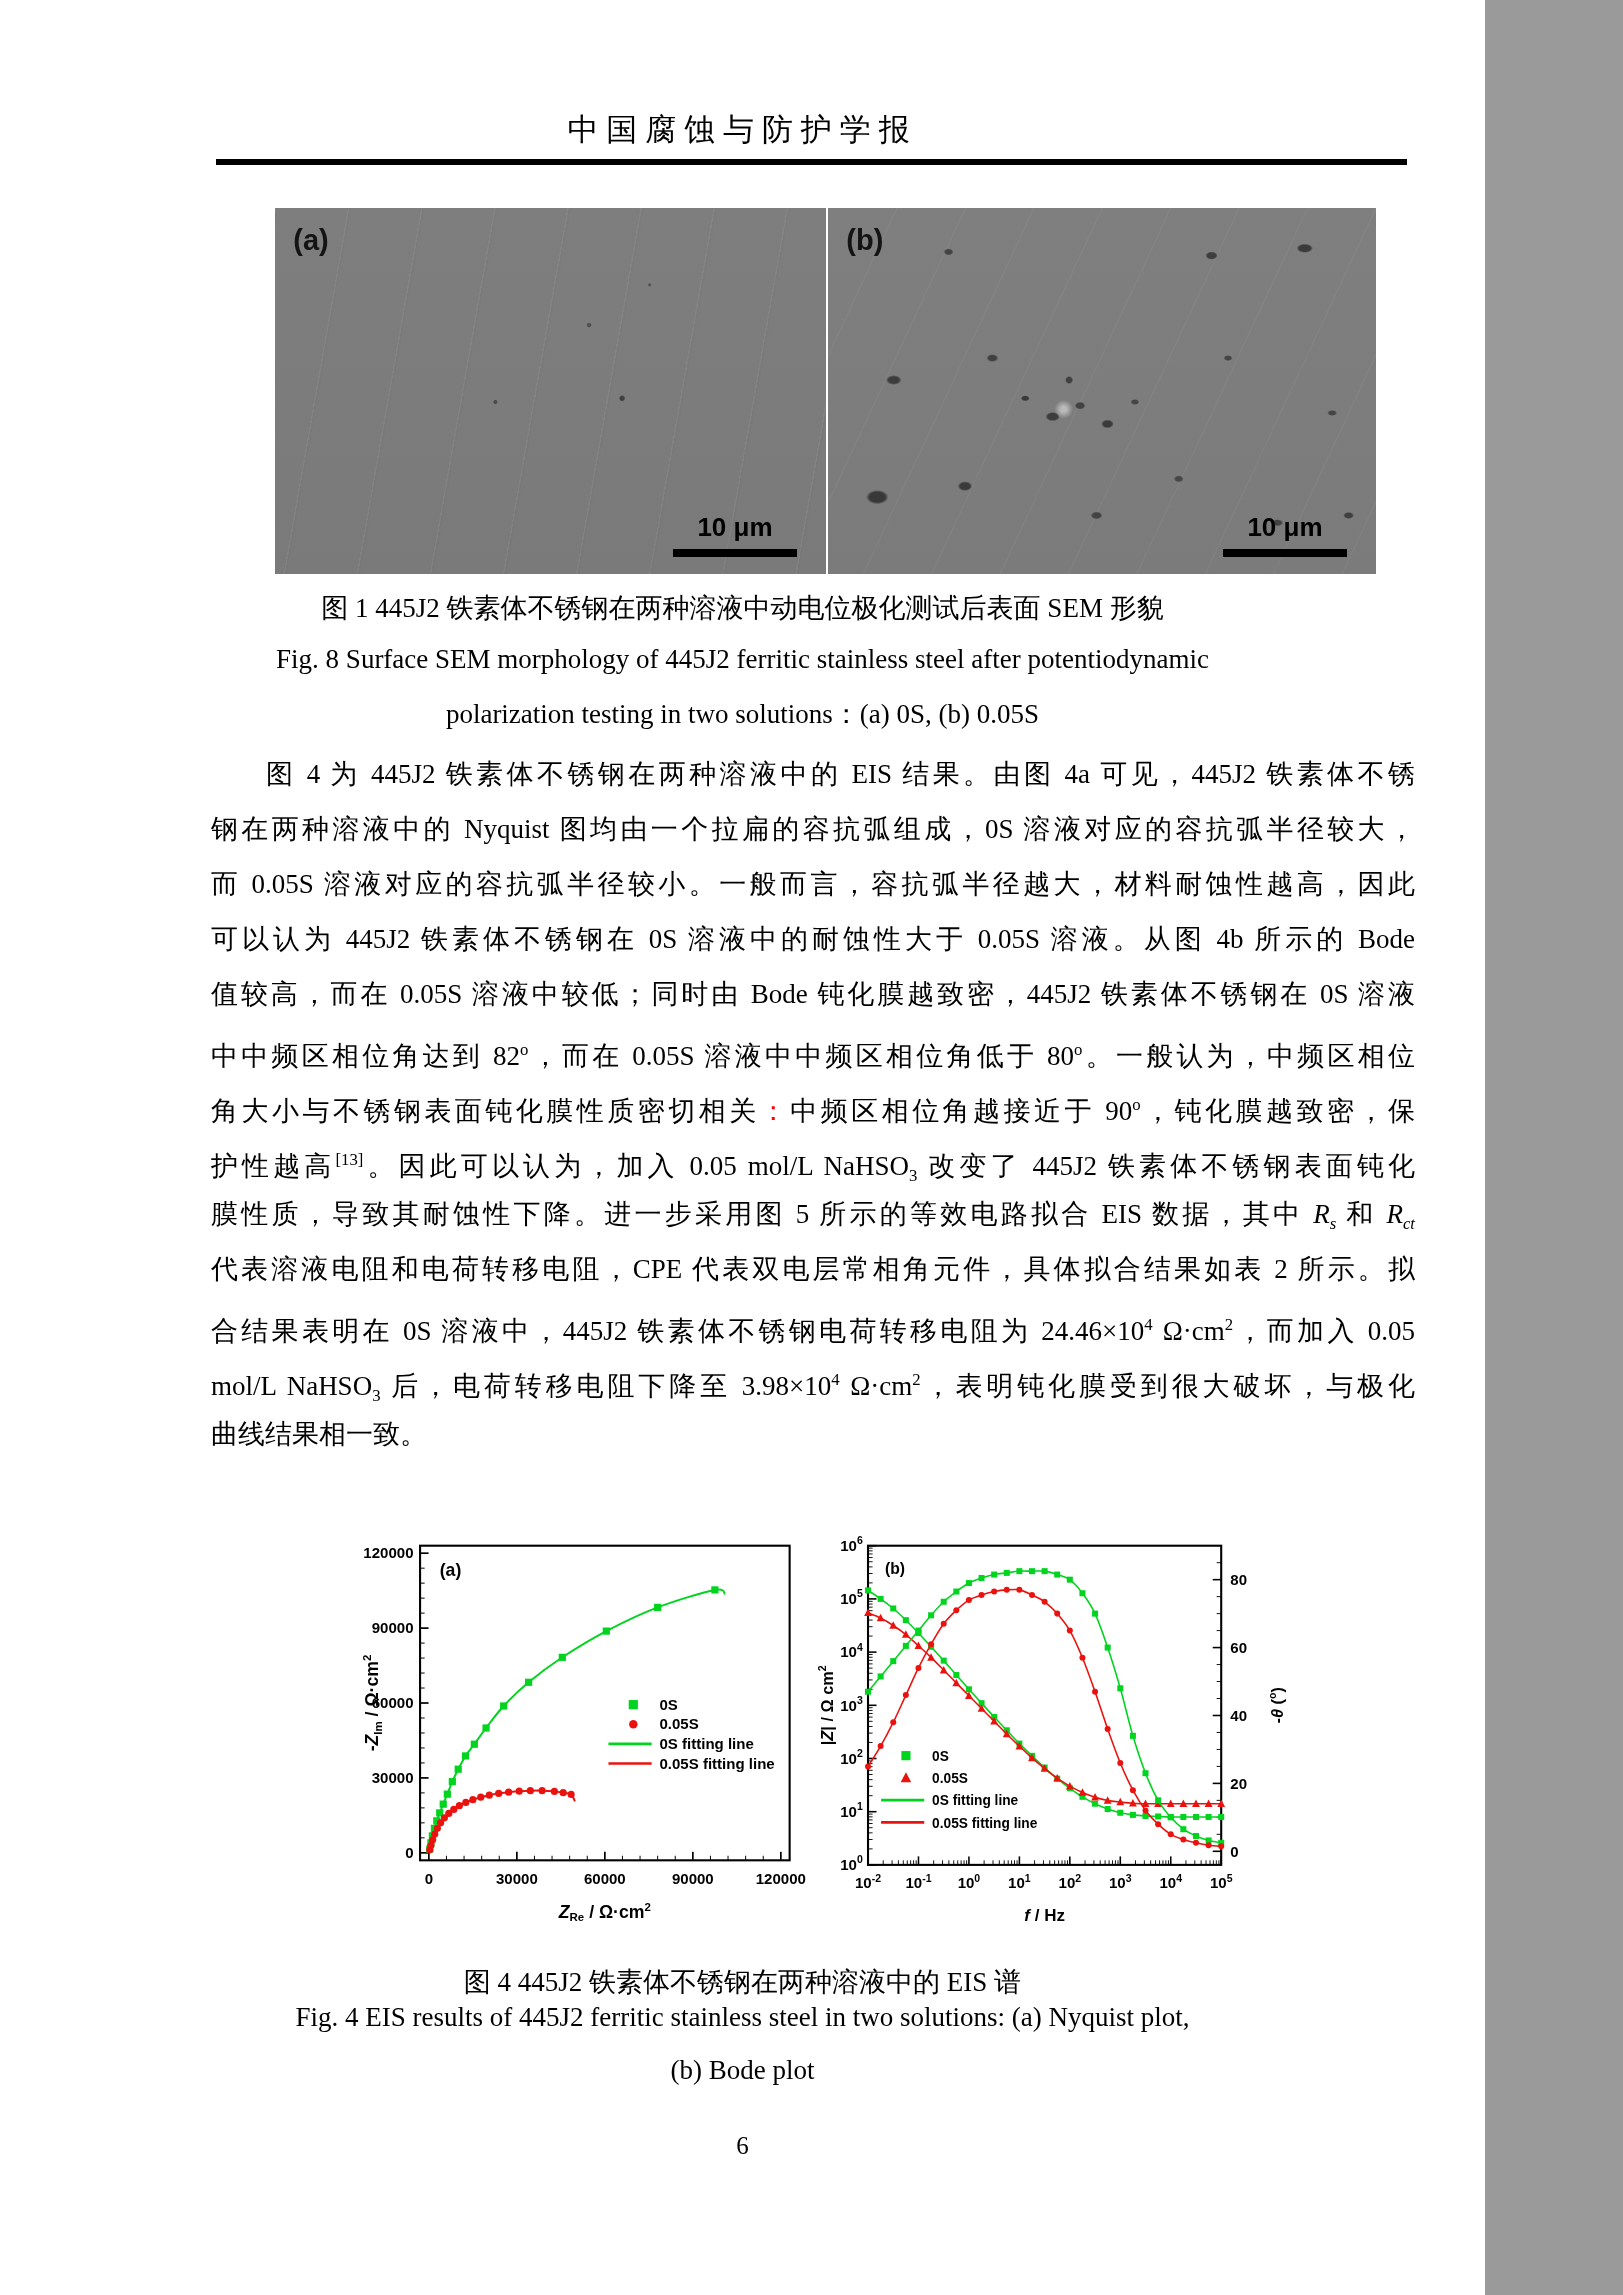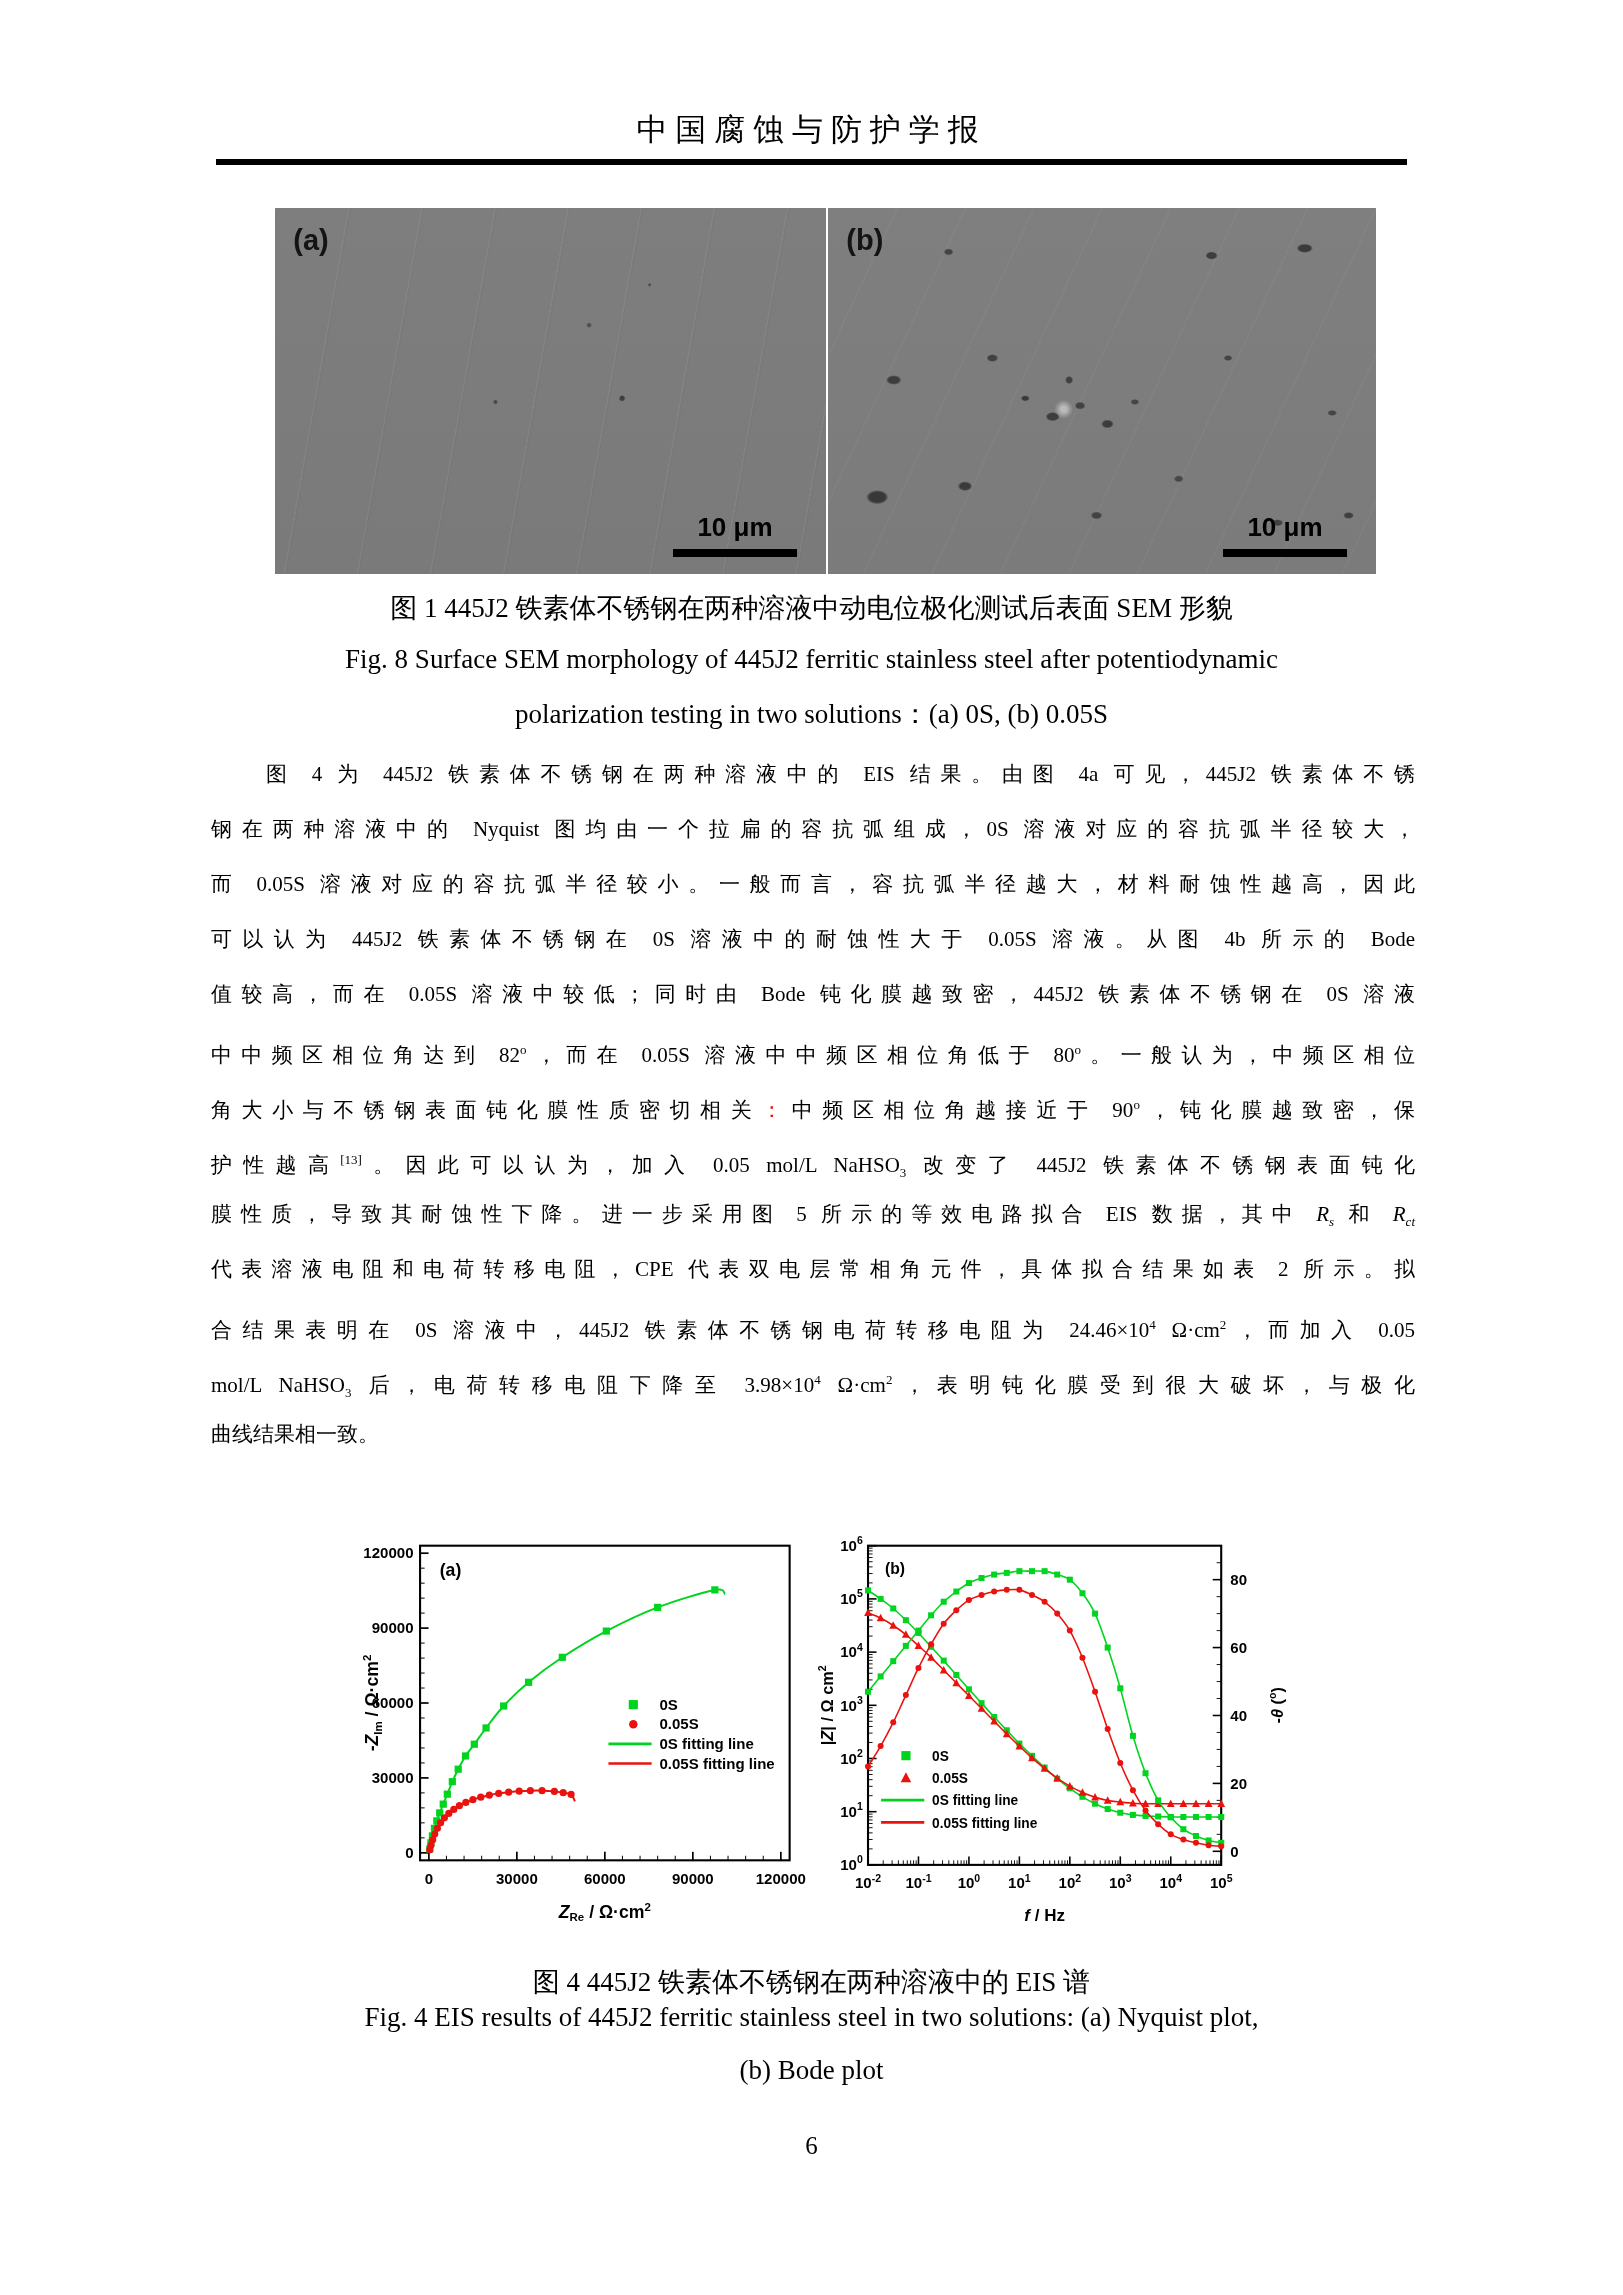--- a/index.html
+++ b/index.html
@@ -1,16 +1,16 @@
 <!DOCTYPE html>
 <html style="font-size:10.5px"><head>
 <meta charset="utf-8">
 <style>
   html,body{margin:0;padding:0;background:#9a9a9a;}
-  .page{position:relative;width:1623px;height:2295px;background:#ffffff;
+  .page{position:relative;width:1485px;height:2295px;background:#ffffff;
         font-family:"Liberation Serif",serif;color:#000;overflow:hidden;}
 
   .title{position:absolute;top:109px;left:0;width:100%;text-align:center;
          font-size:31px;letter-spacing:7.9px;}
   .rule{position:absolute;top:159px;left:216px;width:1191px;height:5.9px;background:#000;}
 
   .sem{position:absolute;top:208px;height:366px;}
   .sem-a{left:275px;width:551px;
     background:
       radial-gradient(circle 4.6px at 63% 52%, #3f3f3f 0 45%, transparent 70%),
@@ -46,21 +46,21 @@
   .sem-label{position:absolute;top:15.7px;left:18.3px;font-size:29px;font-weight:bold;
              font-family:"Liberation Sans",sans-serif;color:#141414;}
   .scalebar{position:absolute;right:29px;bottom:17px;width:124px;text-align:center;
             font-family:"Liberation Sans",sans-serif;font-weight:bold;font-size:26px;color:#000;margin-top:8px;}
   .sb-bar{height:8.5px;background:#000;margin-top:5.2px;width:100%;}
 
   .caption{position:absolute;left:0;width:100%;text-align:center;font-size:27px;}
   .cap3zh{top:590px;} .cap3en1{top:644px;} .cap3en2{top:696px;}
   .cap4zh{top:1964px;} .cap4en1{top:2002px;text-align:center;} .cap4en2{top:2055px;}
 
-  .para{position:absolute;left:211px;top:747px;width:1204px;font-size:21px;}
+  .para{position:absolute;left:211px;top:747px;width:1204px;font-size:27px;}
   .para .line{height:55px;line-height:55px;text-align:justify;text-align-last:justify;}
   .para .line.first{text-indent:55px;}
   .para .line.last{text-align-last:left;}
   .para sup,.para sub{font-size:0.62em;}
   .para .red{color:#ff0000;}
 
   .chart{position:absolute;top:1530px;}
   #chartA{left:361px;} #chartB{left:817px;}
 
   .pagenum{position:absolute;top:2132px;left:0;width:100%;text-align:center;font-size:25px;}

